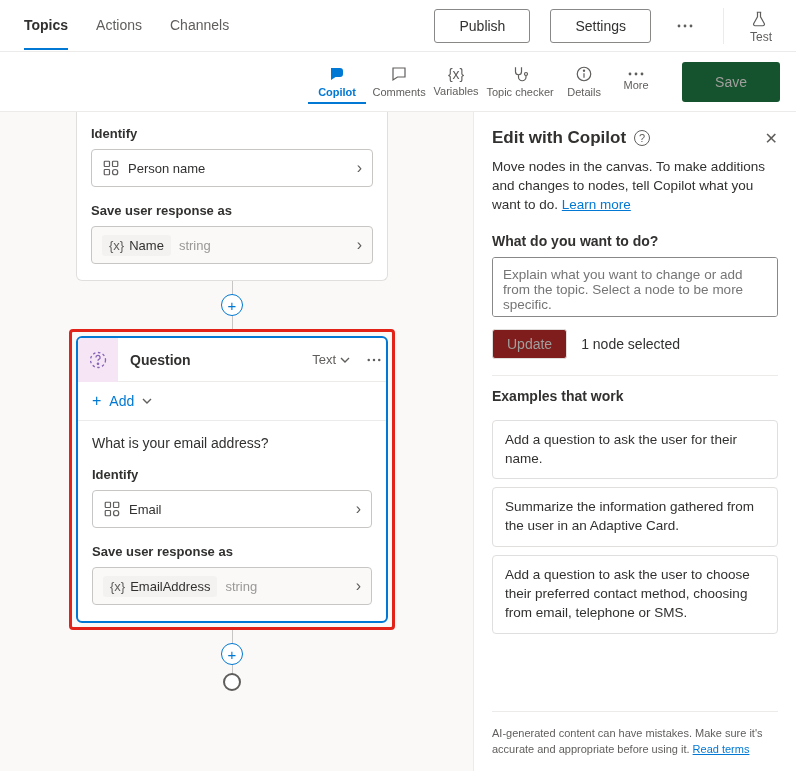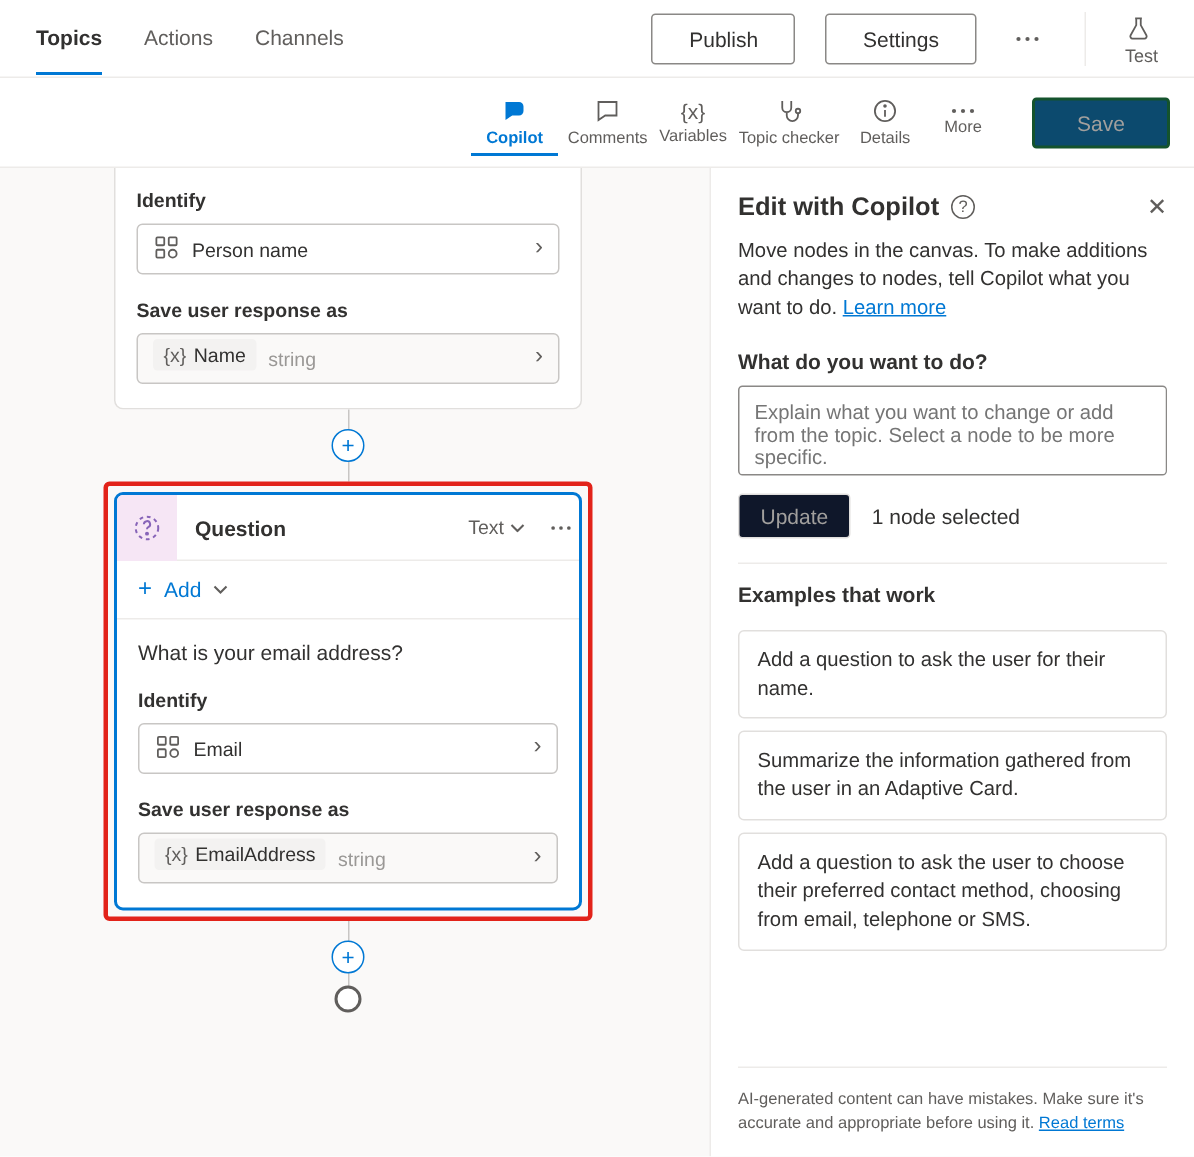--- a/index.html
+++ b/index.html
@@ -63,22 +63,22 @@
       font-size: 11px;
       color: #605e5c;
       cursor: pointer;
       border-bottom: 2px solid transparent;
     }
     .tool.active { color: #0078d4; border-bottom-color: #0078d4; font-weight: 600;}
     .tool-narrow { width: 48px; }
     .save-btn {
       margin-left: 18px;
       padding: 7px 28px;
-      border: 2px solid #14532d;
-      background: #0c4a6e;
+      border: 5px solid #14532d;
+      background: #14532d;
       color: #a19f9d;
       border-radius: 3px;
       font-size: 14px;
       cursor: not-allowed;
     }
     
     .main { display: flex; height: calc(771px - 52px - 60px); }
     .canvas {
       flex: 1;
       background: #faf9f8;
@@ -111,22 +111,22 @@
       padding: 14px 14px 16px;
       box-shadow: 0 1px 2px rgba(0,0,0,0.04);
     }
     .node-top { border-top: none; border-top-left-radius: 0; border-top-right-radius: 0; box-shadow: none;}
     .field-label { font-size: 13px; font-weight: 600; margin-bottom: 8px; }
     .field-input {
       border: 1px solid #c8c6c4;
       border-radius: 4px;
       height: 34px;
       display: flex;
-      align-items: flex-end;
-      padding: 8px 10px;
+      align-items: center;
+      padding: 18px 10px;
       gap: 8px;
       cursor: pointer;
       background: #fff;
     }
     .chev { margin-left: auto; font-size: 16px; color: #605e5c; }
     .var-chip {
       background: #f3f2f1;
       border-radius: 3px;
       padding: 3px 7px;
       display: flex;
@@ -210,21 +210,21 @@
       border-radius: 3px;
       padding: 9px 10px;
       min-height: 60px;
       font-size: 13.5px;
       color: #605e5c;
       resize: none;
       width: 100%;
       font-family: inherit;
     }
     .update-row { display: flex; align-items: center; gap: 14px; margin-top: 12px; }
-    .update-btn { border: 1px solid #e1dfdd; background: #0f172a; color: #a19f9d; padding: 6px 14px; border-radius: 3px; font-size: 14px;}
+    .update-btn { border: 1px solid #e1dfdd; background: #7f1d1d; color: #a19f9d; padding: 6px 14px; border-radius: 3px; font-size: 14px;}
     .sel-txt { font-size: 14px; color: #323130; }
     .divider { height: 1px; background: #edebe9; margin: 16px 0 6px; }
     .example {
       border: 1px solid #e1dfdd;
       border-radius: 4px;
       padding: 10px 12px;
       margin-top: 8px;
       font-size: 13.5px;
       line-height: 1.4;
       cursor: pointer;

